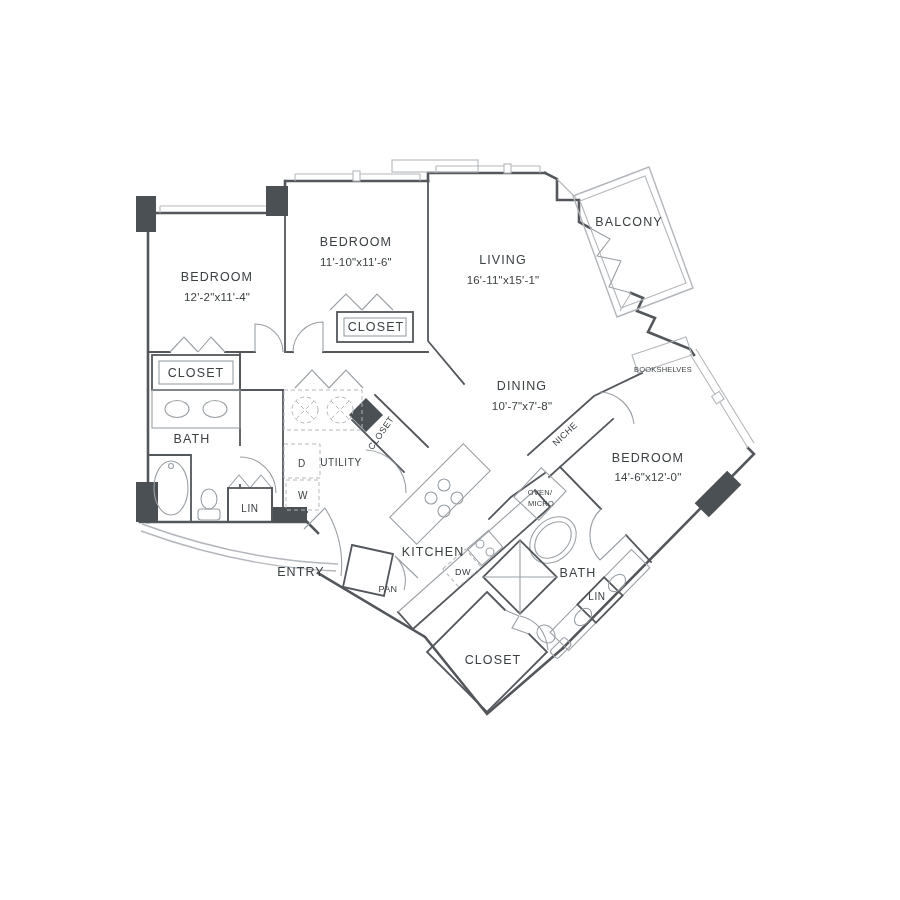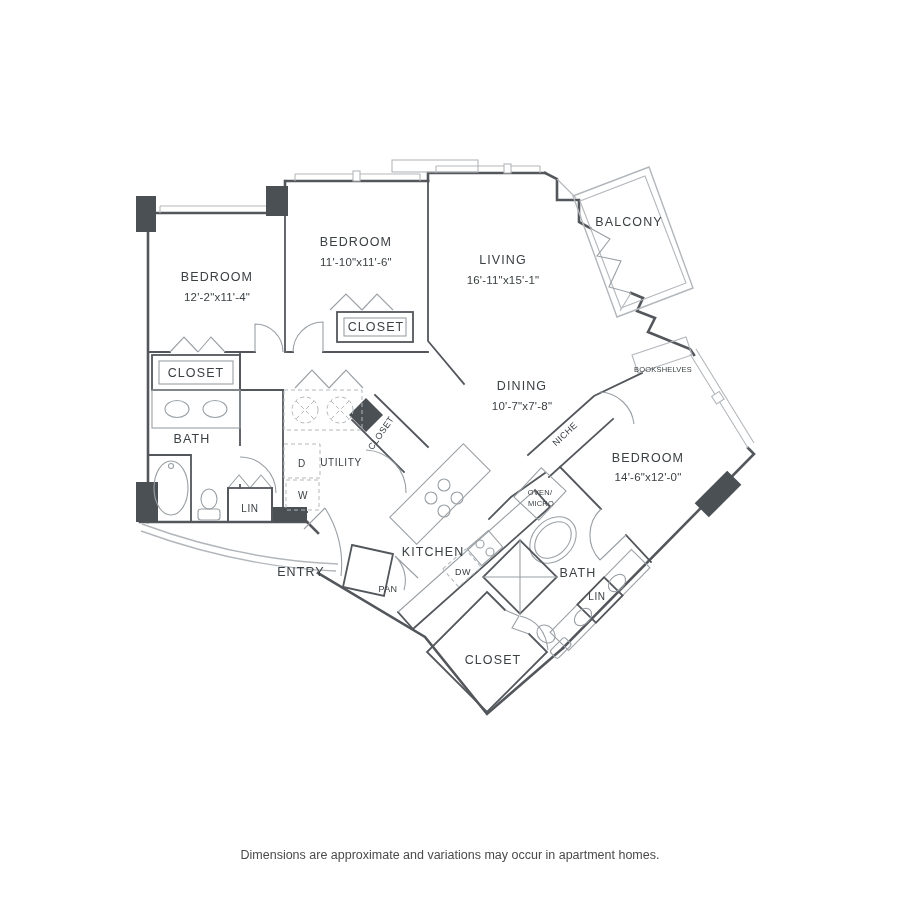--- a/index.html
+++ b/index.html
@@ -196,14 +196,13 @@
     <text class="sm" x="565" y="437" transform="rotate(-43 565 434)">NICHE</text>
     <text class="xs" x="663" y="372">BOOKSHELVES</text>
     <text class="sm" x="463" y="575">DW</text>
     <text class="xs" x="540" y="495">OVEN/</text>
     <text class="xs" x="541" y="506">MICRO</text>
     <text class="md" x="302" y="467">D</text>
     <text class="md" x="303" y="499">W</text>
   </g>
 </svg>
 
-<div class="footer">Dimensions are approximate and variations may occur in apartment homes.</div>
 </div>
 
 </body></html>

